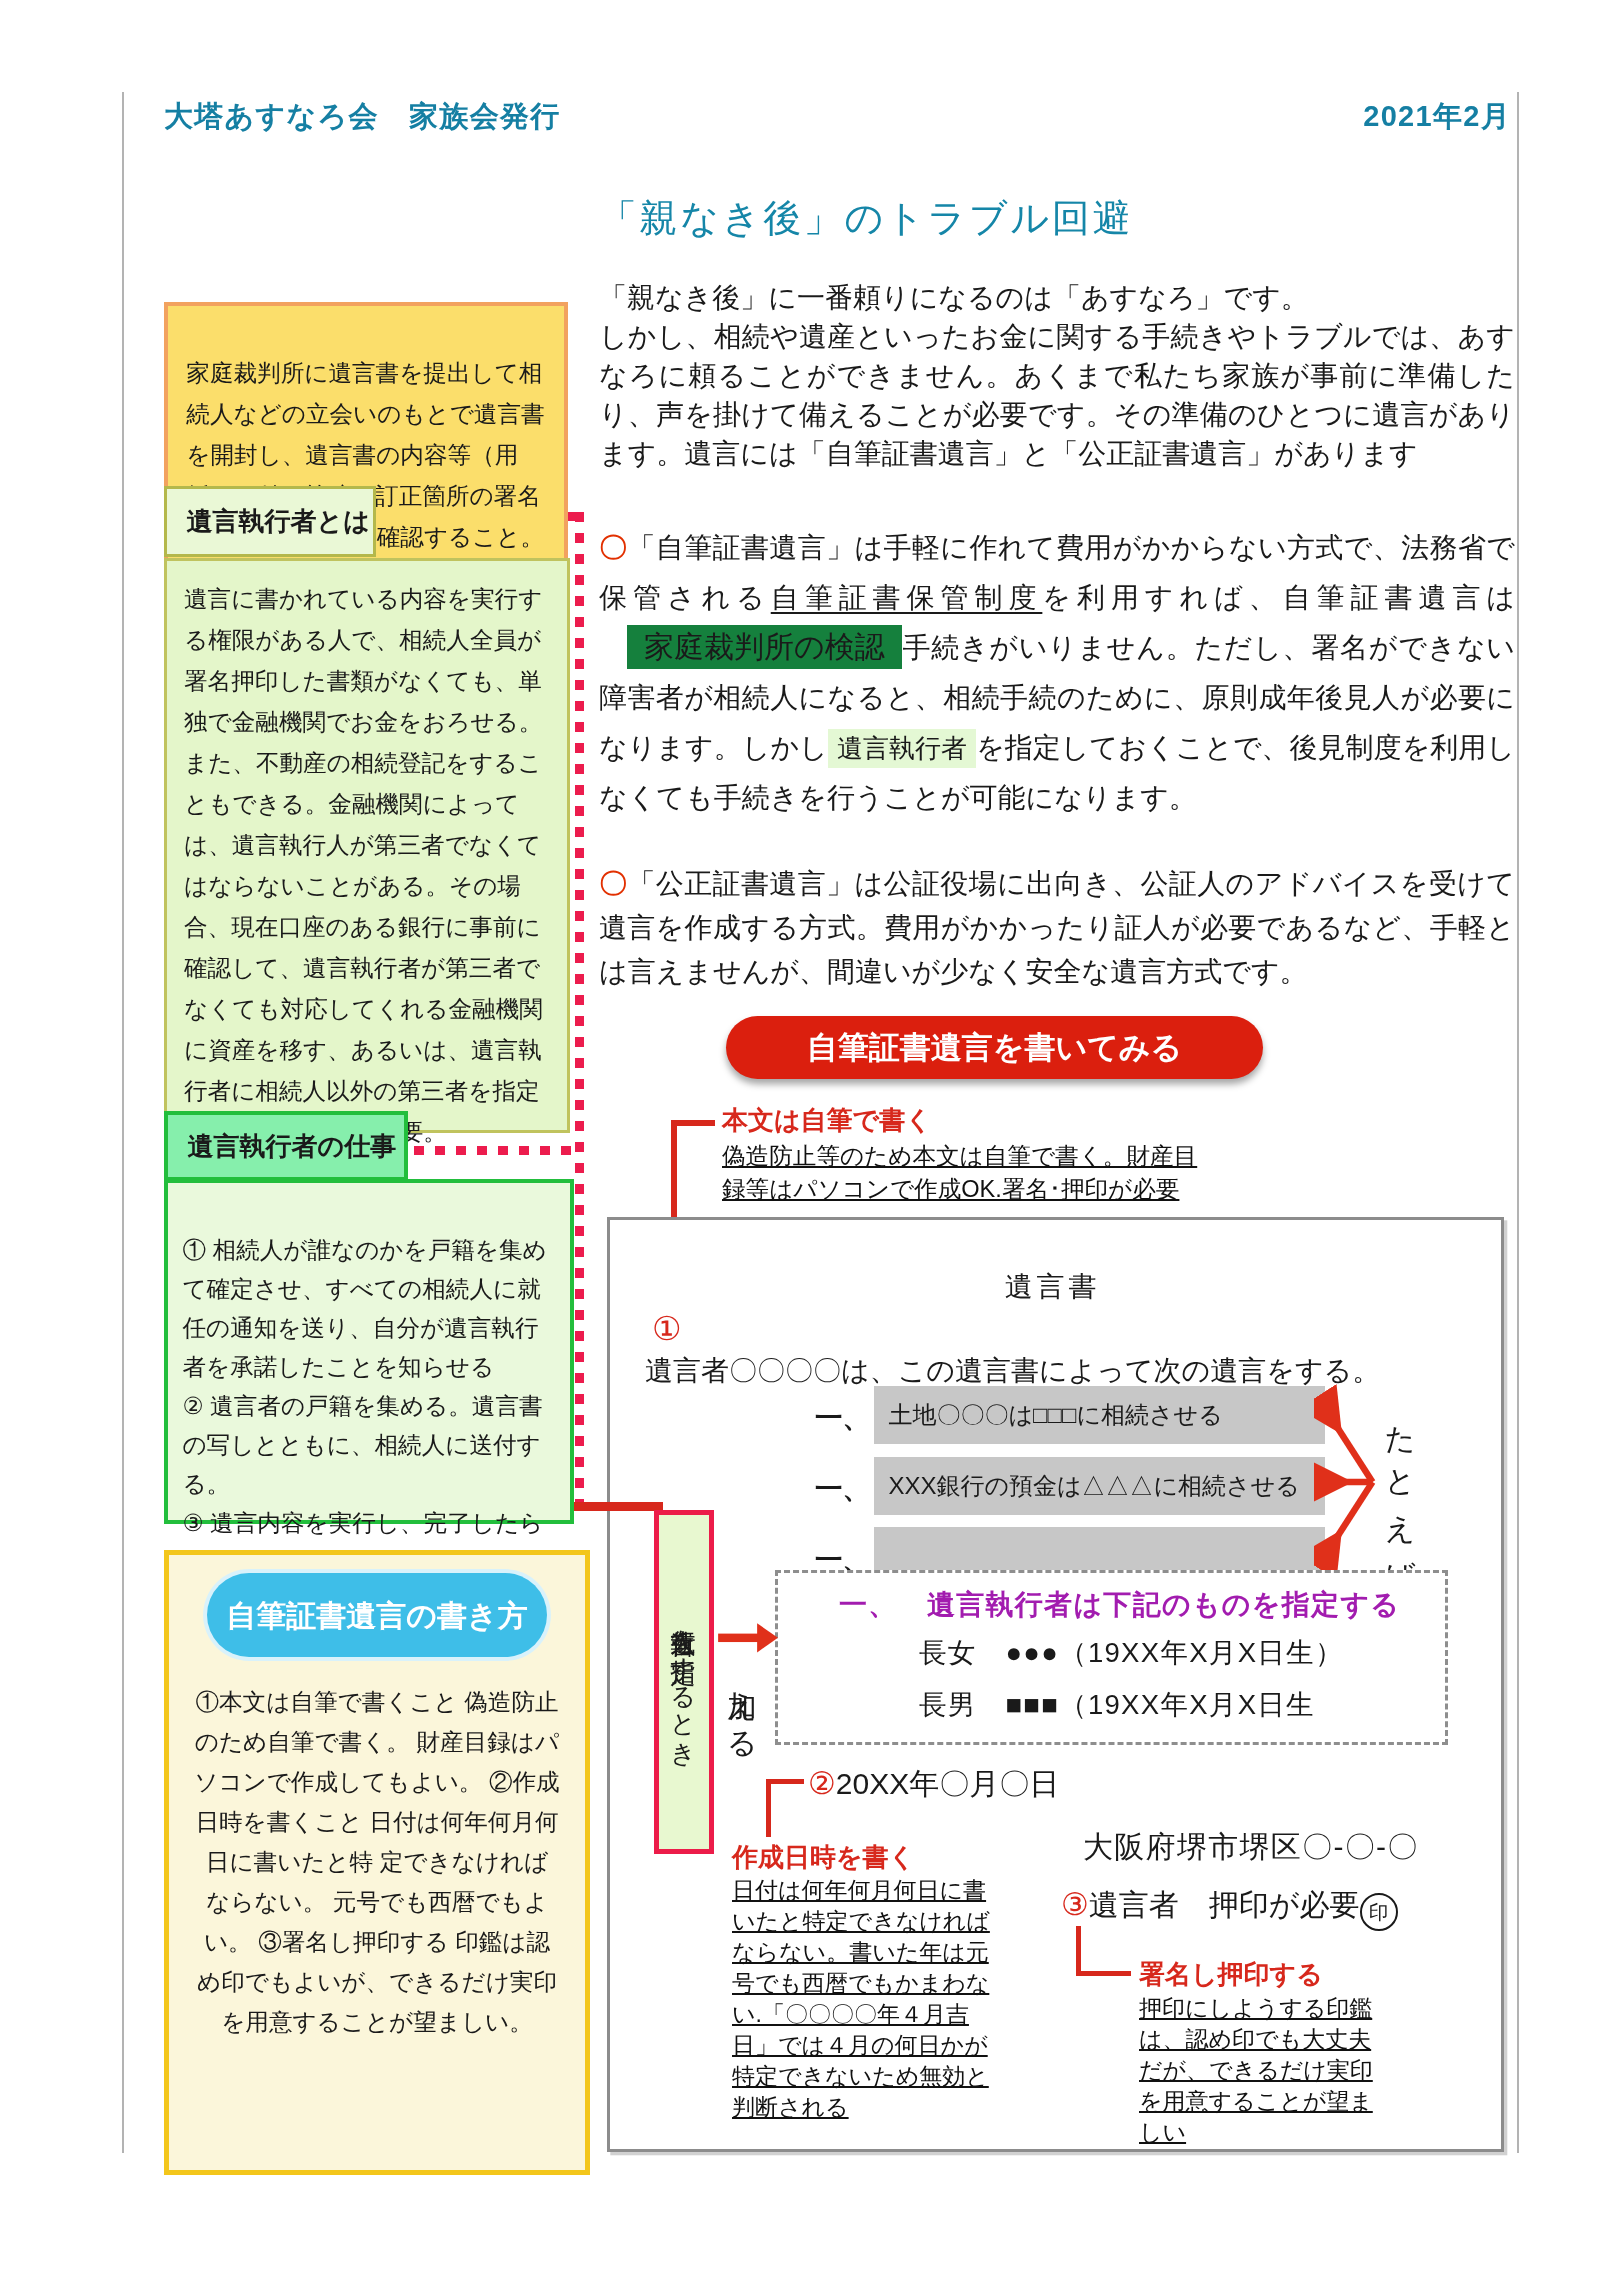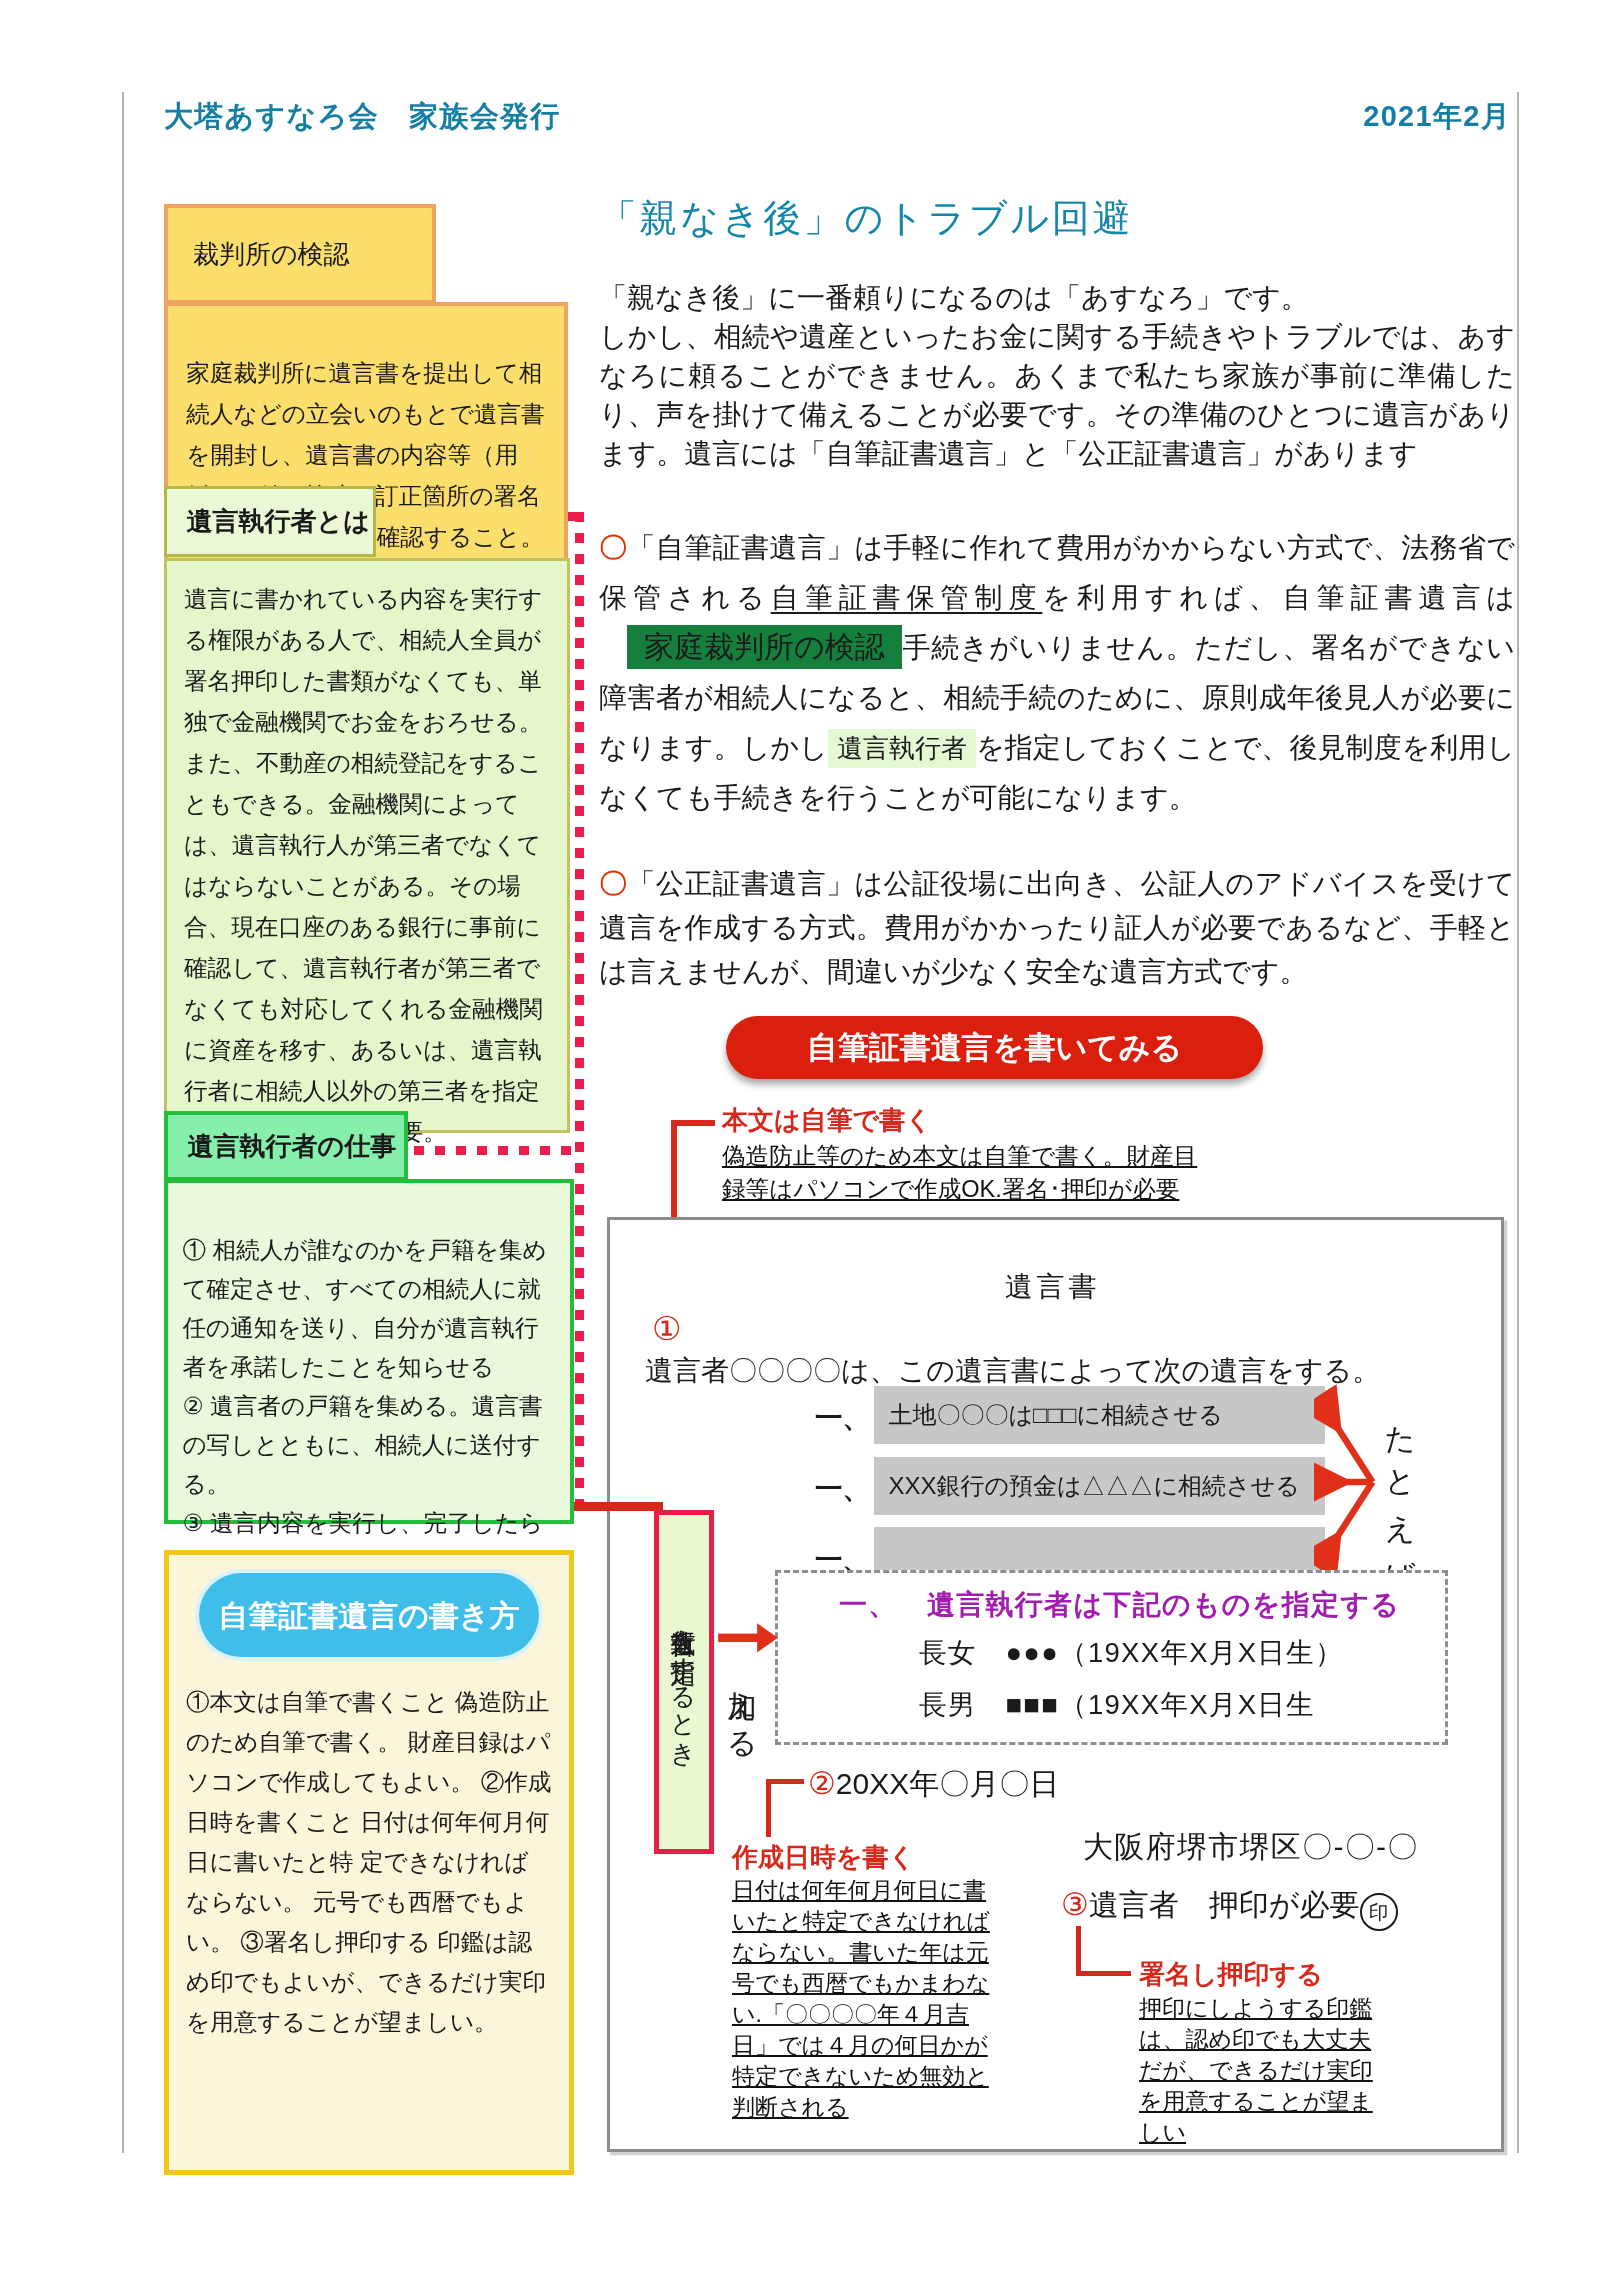--- a/index.html
+++ b/index.html
@@ -71,44 +71,41 @@
   <div class="abs frame-v" style="left:122px;top:92px;height:2061px;"></div>
   <div class="abs frame-v" style="left:1517px;top:92px;height:2061px;"></div>
 
   <div class="abs hdr" style="left:164px;top:97px;">大塔あすなろ会　家族会発行</div>
   <div class="abs hdr" style="left:1315px;top:97px;width:196px;text-align:right;">2021年2月</div>
 
   <div class="abs dot-h" style="left:376px;top:512px;width:206px;"></div>
   <div class="abs dot-v" style="left:575px;top:512px;height:995px;"></div>
   <div class="abs dot-h" style="left:414px;top:1146px;width:161px;"></div>
 
-  <div class="abs tab tab1" style="left:164px;top:204px;width:239px;height:92px;">
-    <span>裁判所の検認</span>
-  </div>
   <div class="abs sbody sbody1" style="left:164px;top:302px;width:359px;height:308px;padding:47px 18.3px 13px 18.3px;">
     <span>家庭裁判所に遺言書を提出して相続人などの立会いのもとで遺言書を開封し、遺言書の内容等（用紙、日付、筆跡、訂正箇所の署名や捺印の状況）を確認すること。</span>
   </div>
 
   <div class="abs tab tab2" style="left:164px;top:486px;width:186px;height:65px;padding-left:19.6px;">
     <span>遺言執行者とは</span>
   </div>
   <div class="abs sbody sbody2" style="left:164px;top:558px;width:366px;height:540px;padding:18.3px 17px 10.5px 17px;">
     <span>遺言に書かれている内容を実行する権限がある人で、相続人全員が署名押印した書類がなくても、単独で金融機関でお金をおろせる。また、不動産の相続登記をすることもできる。金融機関によっては、遺言執行人が第三者でなくてはならないことがある。その場合、現在口座のある銀行に事前に確認して、遺言執行者が第三者でなくても対応してくれる金融機関に資産を移す、あるいは、遺言執行者に相続人以外の第三者を指定するなどの対策が必要。</span>
   </div>
 
   <div class="abs tab tab3" style="left:164px;top:1111px;width:216px;height:62px;padding-left:19.6px;">
     <span>遺言執行者の仕事</span>
   </div>
   <div class="abs sbody sbody3 pre" style="left:164px;top:1179px;width:373px;height:321px;padding:9.2px 14.4px 6.5px 14.4px;">
     <span>① 相続人が誰なのかを戸籍を集めて確定させ、すべての相続人に就任の通知を送り、自分が遺言執行者を承諾したことを知らせる
 ② 遺言者の戸籍を集める。遺言書の写しとともに、相続人に送付する。
 ③ 遺言内容を実行し、完了したら相続人に文書で報告する。</span>
   </div>
 
-  <div class="abs sbody sbody4" style="left:164px;top:1550px;width:366px;height:589px;padding:13px 17px;">
+  <div class="abs sbody sbody4" style="left:164px;top:1550px;width:366px;height:589px;padding:13px 25px;text-align:center;">
     <div class="pill" style="width:340px;height:84px;margin:5.2px auto 25px auto;">
       <span>自筆証書遺言の書き方</span>
     </div>
     <div style="font-size:23.6px;line-height:40px;">①本文は自筆で書くこと
 偽造防止のため自筆で書く。
 財産目録はパソコンで作成してもよい。
 ②作成日時を書くこと
 日付は何年何月何日に書いたと特 定できなければならない。
 元号でも西暦でもよい。
 ③署名し押印する

